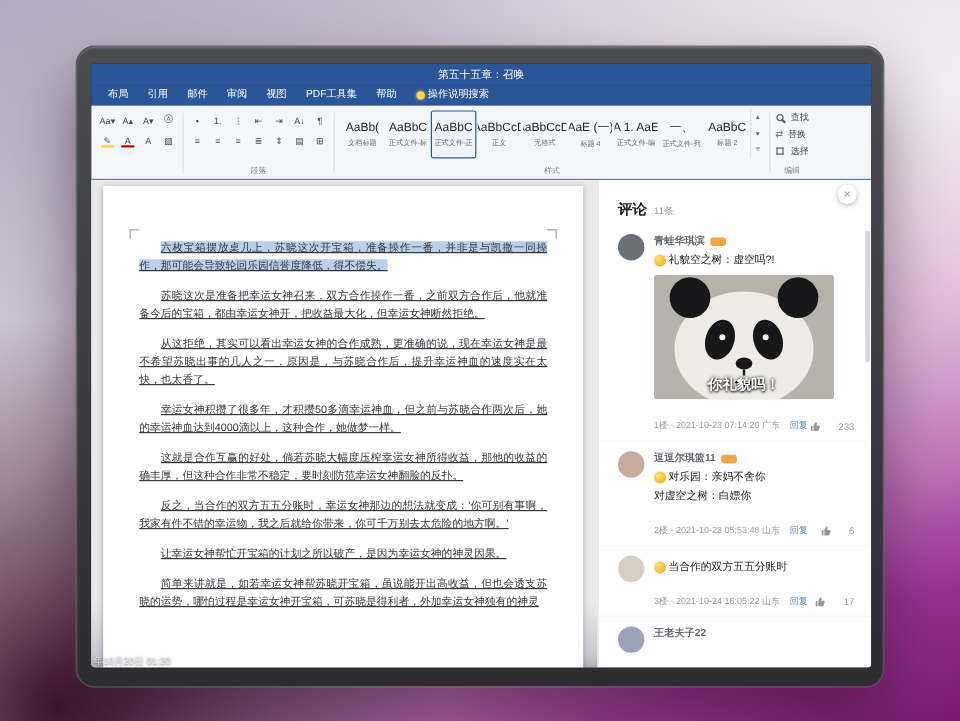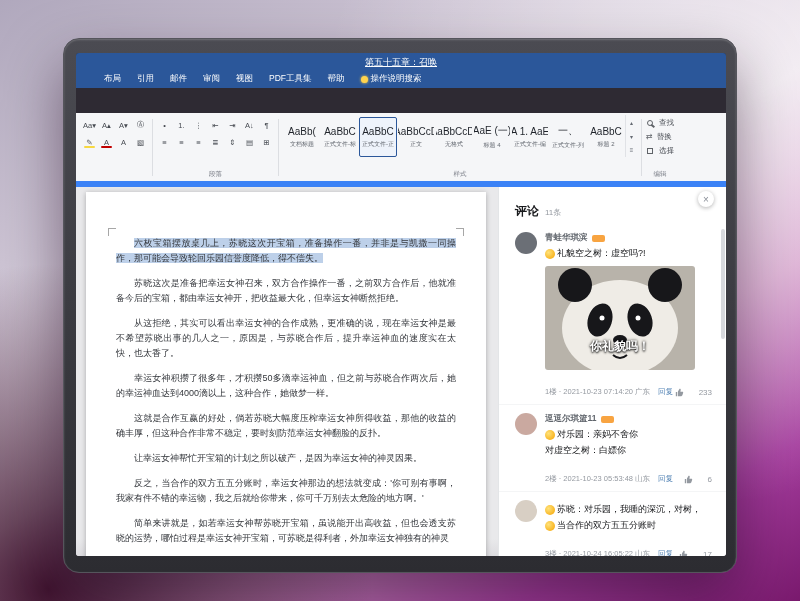--- a/index.html
+++ b/index.html
@@ -16,29 +16,29 @@
   .monitor { position:absolute; left:63px; top:38px; width:674px; height:535px;
     background:linear-gradient(180deg,#4b4b52,#2c2c31);
     border:1px solid #55555c; border-radius:16px;
     box-shadow:0 28px 60px rgba(28,4,28,.5), inset 0 1px 2px rgba(255,255,255,.22); }
 
   .screen { position:absolute; left:12px; top:14px; width:650px; height:503px;
     background:#2e2a33; overflow:hidden; border-radius:3px; }
 
   
   .titlebar { height:18px; background:#2b579a; display:flex; align-items:center; justify-content:center; }
-  .titlebar .title { color:#fff; font-size:9px;text-decoration:underline; }
-
-  .tabrow { height:17px; background:#2b579a; display:flex; align-items:flex-end; padding-left:20px; }
+  .titlebar .title { color:#fff; font-size:9px; }
+
+  .tabrow { height:17px; background:#2b579a; display:flex; align-items:flex-end; padding-left:6px; }
   .tab { color:#fff; font-size:8.5px; padding:2px 8px 3px; white-space:nowrap; }
   .search-tab { display:flex; align-items:center; gap:3px; color:#fff; font-size:8.5px; padding:2px 8px 3px; white-space:nowrap; }
   .bulb { width:7px; height:7px; border-radius:50%; background:#ffd34d; box-shadow:0 0 3px #ffd34d; display:inline-block; }
 
   
-  .ribbon { height:74px; background:#f5f6f8; border-bottom:6px solid #3b82f6; display:flex; padding:2px 2px 0 6px;margin-top:25px; }
+  .ribbon { height:62px; background:#f5f6f8; border-bottom:1px solid #3b82f6; display:flex; padding:2px 2px 0 6px; }
   .rgroup { display:flex; flex-direction:column; position:relative; }
   .sep { width:1px; background:#dcdee2; margin:4px 4px 5px 4px; }
   .btnrow { display:flex; gap:2px; margin-top:3px; }
   .rbtn { min-width:15px; height:14px; padding:0 1px; display:flex; align-items:center; justify-content:center;
           border-radius:2px; position:relative; color:#474b52; font-size:7.5px; white-space:nowrap; }
   .rbtn .bar { position:absolute; left:2px; right:2px; bottom:1px; height:2.5px; border-radius:1px; }
   .grplabel { margin-top:auto; padding-bottom:2px; text-align:center; font-size:6.5px; color:#7a7e87; }
 
   .gallery { display:flex; margin-top:2px; }
   .scell { width:38px; height:40px; border:1px solid transparent; border-radius:2px;
@@ -55,21 +55,21 @@
   .replace-icon { font-size:8px; color:#5f6368; line-height:1; }
   .select-icon { width:6px; height:6px; border:1px dashed #5f6368; margin:1px 2px 1px 1px; }
 
   
   .workarea { display:flex; height:409px; background:#e9e9eb; position:relative; }
   .docarea { flex:1; position:relative; overflow:hidden;
     background:linear-gradient(180deg,#e9e9eb 0%,#e9e9eb 86%,#c9c7cd 97%,#aaa7b0 100%); }
   .page { position:absolute; left:10px; top:5px; width:400px; height:500px; background:#fff;
           box-shadow:0 1px 5px rgba(0,0,0,.28); }
   .textcol { position:absolute; left:30px; right:30px; top:44px; }
-  .para { font-size:9px; line-height:15px; color:#34373c; text-indent:2em; text-align:justify; margin-bottom:10px; }
+  .para { font-size:9px; line-height:15px; color:#34373c; text-indent:2em; text-align:justify; margin-bottom:10px;text-decoration:underline; }
   .hl { background:#bdd0e9; }
   .crop { position:absolute; width:8px; height:8px; border-color:#a7a7a7; }
   .crop.tl { left:22px; top:36px; border-left:1px solid #a7a7a7; border-top:1px solid #a7a7a7; }
   .crop.tr { right:22px; top:36px; border-right:1px solid #a7a7a7; border-top:1px solid #a7a7a7; }
   .clock { position:absolute; left:2px; bottom:3px; font-size:8px; color:#ecebf1;
            text-shadow:0 1px 2px rgba(0,0,0,.7); }
 
   
   .comments { width:228px; background:#fff; border-left:1px solid #e3e5e7; position:relative; overflow:hidden; }
   .closebtn { position:absolute; top:4px; right:12px; width:16px; height:16px; border:none; border-radius:50%;
@@ -84,21 +84,21 @@
   .cbody { flex:1; min-width:0; }
   .cname-row { display:flex; align-items:center; }
   .cname { font-size:8.5px; font-weight:bold; color:#61666d; white-space:nowrap; }
   .badge { display:inline-block; width:13px; height:7px; background:#f8a441; border-radius:2px; margin-left:4px; }
   .cline { font-size:9px; color:#18191c; line-height:13px; margin-top:3px; display:flex; align-items:center; gap:2px; }
   .cline span:last-child { overflow:hidden; white-space:nowrap; }
   .emote { width:10px; height:10px; border-radius:50%; flex:none;
            background:radial-gradient(circle at 35% 35%, #ffe27a, #f5a300); }
   .cimg { position:relative; width:150px; height:104px; margin-top:6px; border-radius:3px; overflow:hidden; }
   .cimg svg { display:block; width:100%; height:100%; }
-  .caption { position:absolute; left:0; right:0; bottom:15px; text-align:center; color:#fff; font-weight:bold;
+  .caption { position:absolute; left:0; right:0; bottom:4px; text-align:center; color:#fff; font-weight:bold;
              font-size:12px; text-shadow:0 1px 2px rgba(0,0,0,.95), 0 0 3px rgba(0,0,0,.9); }
   .cmeta { display:flex; align-items:flex-end; margin-top:6px; font-size:7.5px; color:#9499a0; }
   .reply { color:#5b89b8; margin-left:8px;margin-top:11px; }
   .likes { margin-left:auto; display:flex; align-items:center; gap:15px; color:#9499a0; font-size:8px; }
   .cscroll { position:absolute; top:0; right:1px; width:4px; bottom:0; }
   .cthumb { position:absolute; top:42px; width:4px; height:110px; border-radius:2px; background:#d7d9dd; }
 </style>
 </head>
 <body>
 
@@ -283,22 +283,22 @@
         <div class="docarea">
           <div class="page">
             <div class="crop tl"></div>
             <div class="crop tr"></div>
             <div class="textcol" id="paras">
                 <p class="para"><span class="hl">六枚宝箱摆放桌几上，苏晓这次开宝箱，准备操作一番，并非是与凯撒一同操作，那可能会导致轮回乐园信誉度降低，得不偿失。</span></p>
                 <p class="para">苏晓这次是准备把幸运女神召来，双方合作操作一番，之前双方合作后，他就准备今后的宝箱，都由幸运女神开，把收益最大化，但幸运女神断然拒绝。</p>
                 <p class="para">从这拒绝，其实可以看出幸运女神的合作成熟，更准确的说，现在幸运女神是最不希望苏晓出事的几人之一，原因是，与苏晓合作后，提升幸运神血的速度实在太快，也太香了。</p>
                 <p class="para">幸运女神积攒了很多年，才积攒50多滴幸运神血，但之前与苏晓合作两次后，她的幸运神血达到4000滴以上，这种合作，她做梦一样。</p>
                 <p class="para">这就是合作互赢的好处，倘若苏晓大幅度压榨幸运女神所得收益，那他的收益的确丰厚，但这种合作非常不稳定，要时刻防范幸运女神翻脸的反扑。</p>
+                <p class="para">反之，当合作的双方五五分账时，幸运女神那边的想法就变成：'你可别有事啊，我家有件不错的幸运物，我之后就给你带来，你可千万别去太危险的地方啊。'</p>
                 <p class="para">让幸运女神帮忙开宝箱的计划之所以破产，是因为幸运女神的神灵因果。</p>
-                <p class="para">反之，当合作的双方五五分账时，幸运女神那边的想法就变成：'你可别有事啊，我家有件不错的幸运物，我之后就给你带来，你可千万别去太危险的地方啊。'</p>
                 <p class="para">简单来讲就是，如若幸运女神帮苏晓开宝箱，虽说能开出高收益，但也会透支苏晓的运势，哪怕过程是幸运女神开宝箱，可苏晓是得利者，外加幸运女神独有的神灵</p>
               </div>
           </div>
           <div class="clock">年10月20日 01:20</div>
         </div>
 
         <aside class="comments">
           <button class="closebtn">
             <span>×</span>
           </button>
@@ -375,24 +375,20 @@
         </span>
       </div>
     </div>
   </div>
               <div class="citem">
     <div class="avatar" style="background: rgb(216, 207, 196);"></div>
     <div class="cbody">
       <div class="clines">
                     <div class="cline">
                       <span class="emote"></span>
-                      <span>苏晓：对乐园，我睡的深沉，对树，</span>
-                    </div>
-                    <div class="cline">
-                      <span class="emote"></span>
                       <span>当合作的双方五五分账时</span>
                     </div>
                   </div>
 
       <div class="cmeta">
         <span class="mtext">3楼 · 2021-10-24 16:05:22 山东</span>
         <span class="reply">回复</span>
         <span class="likes">
           <svg width="9" height="9" viewBox="0 0 11 11">
             <path fill="#9499a0" d="M1 4.8h1.7V10H1zM3.6 10h4.1c.6 0 1.1-.4 1.3-1l1-3.1c.2-.7-.3-1.4-1-1.4H6.6L7 2.2C7.1 1.6 6.6 1 6 1c-.3 0-.6.1-.8.4L3.6 4.3V10z"></path>

